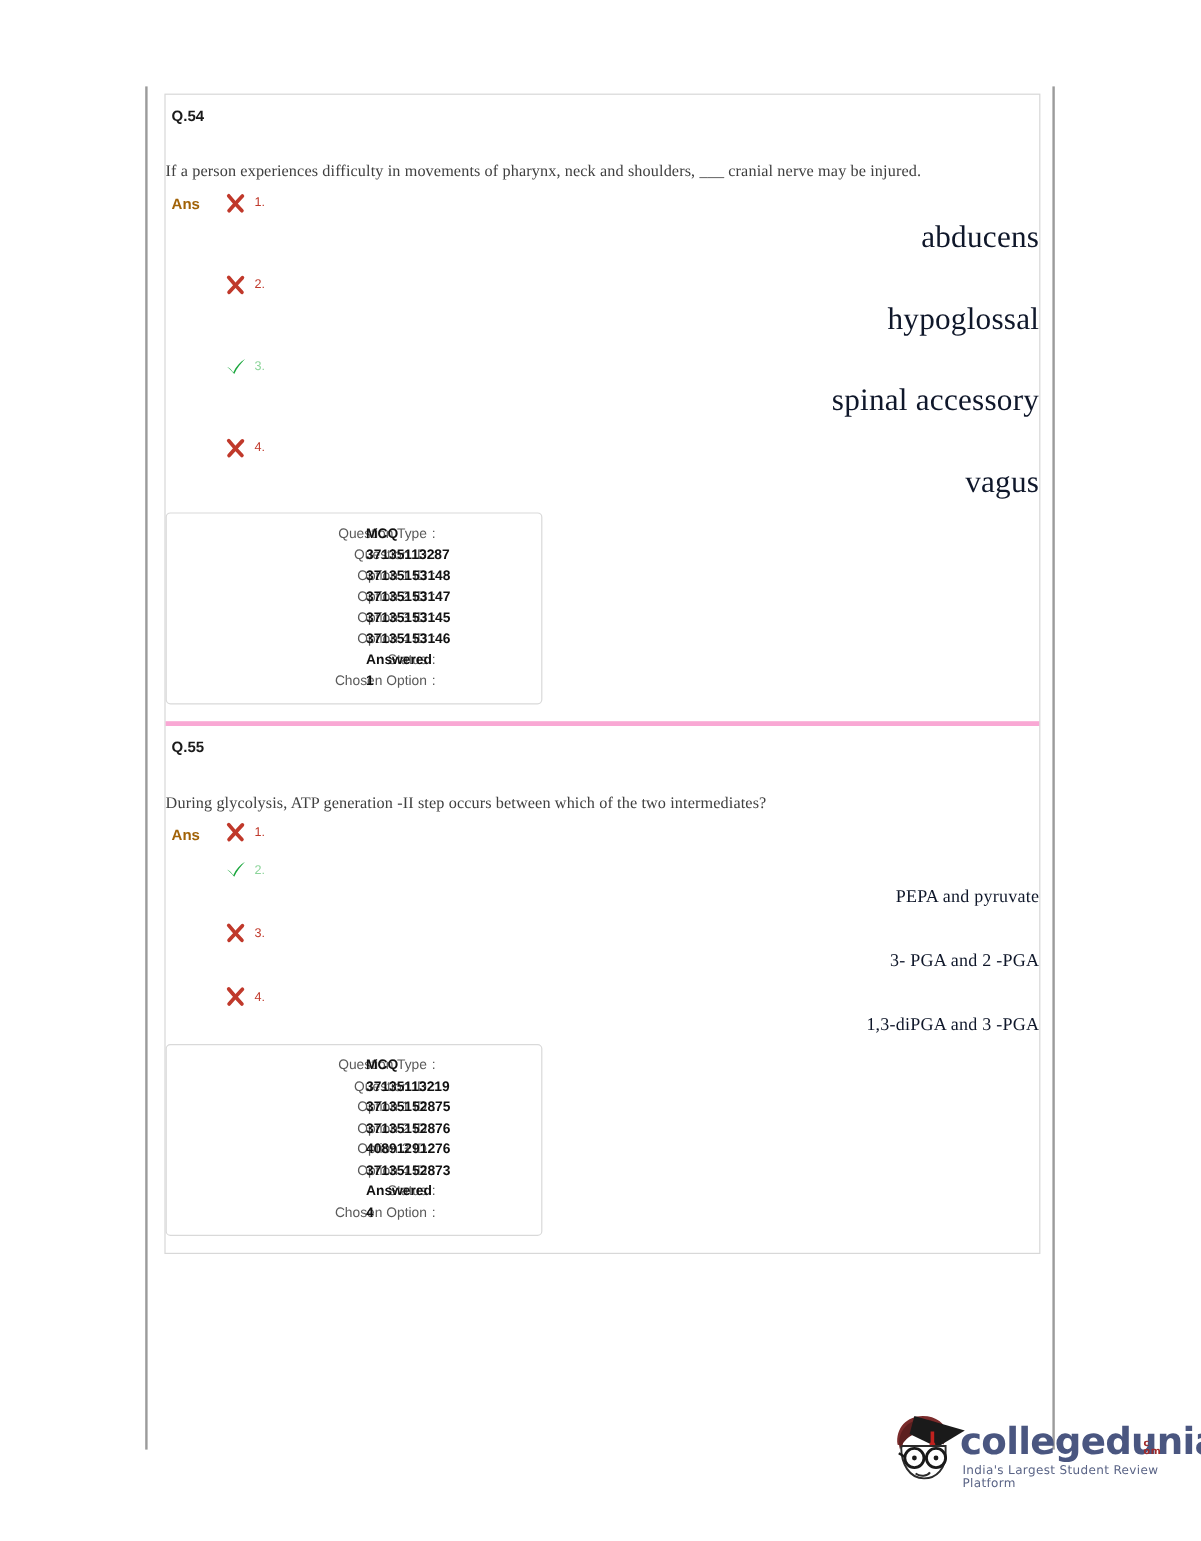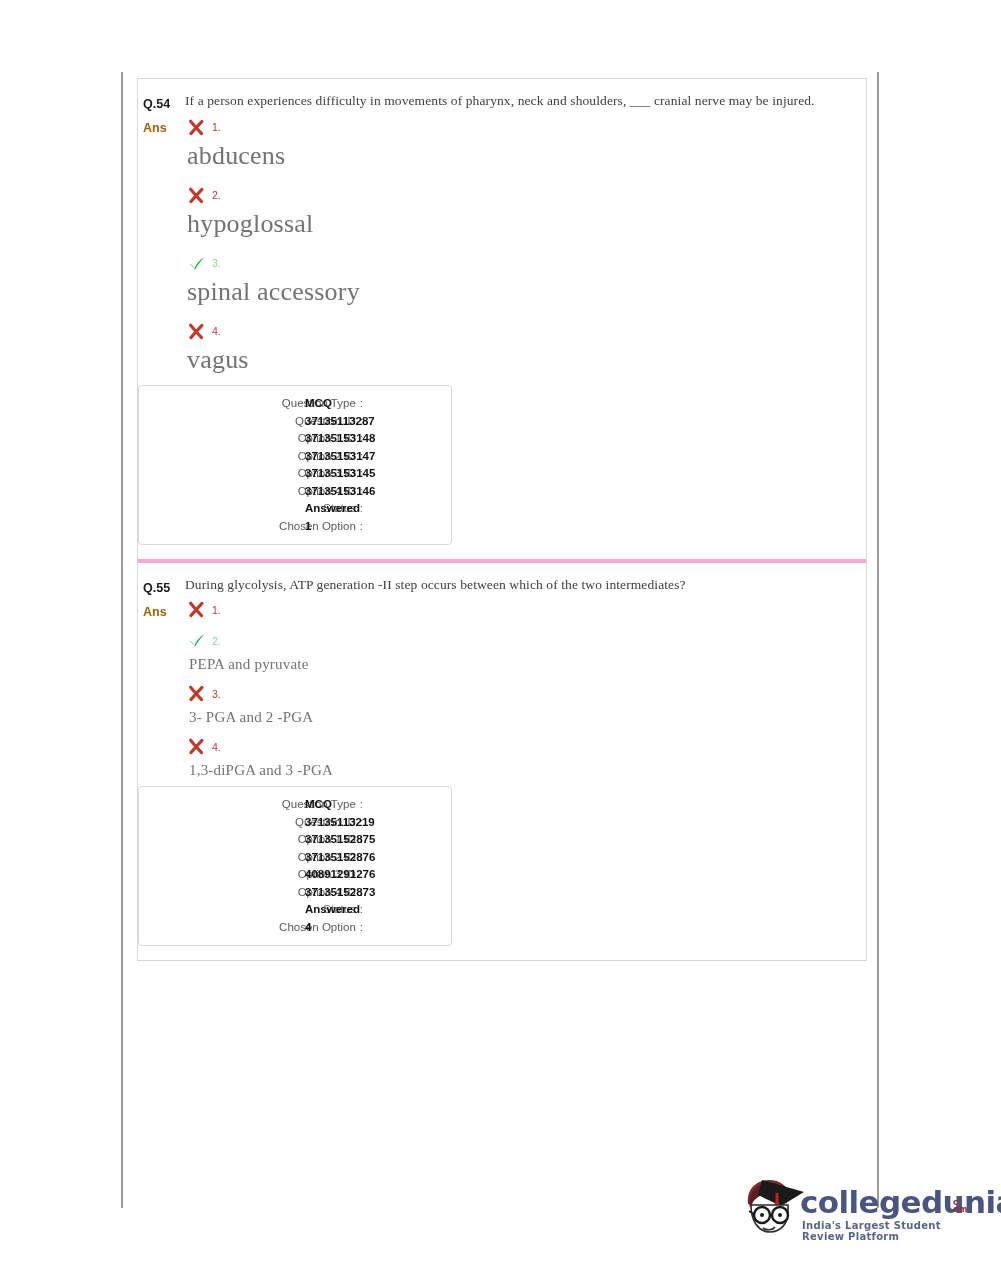--- a/index.html
+++ b/index.html
@@ -56,22 +56,23 @@
     box-sizing: border-box;
     padding: 0;
   }
   .question-block + .question-block {
     border-top: 4px solid #f9a8d4;
   }
 
   
   .q-head {
     display: flex;
-    align-items: flex-end;
+    align-items: flex-start;
     padding: 9px 0 0 0;
+    flex-direction: column;
   }
   .q-number {
     width: 42px;
     flex: 0 0 42px;
     text-align: left;
     padding-left: 5px;
     font-family: "Liberation Sans", sans-serif;
     font-size: 12.5px;
     font-weight: bold;
     color: #1a1a1a;
@@ -125,22 +126,23 @@
   .mark svg { display: block; }
   .opt-num {
     font-family: "Liberation Sans", sans-serif;
     font-size: 10.5px;
     margin-left: 6px;
     color: #c0392b;
   }
   .opt-num.correct { color: #8cd49a; }
   .opt-text {
     font-family: "Liberation Serif", serif;
-    color: #737373;
+    color: #0f172a;
     padding-left: 2px;
+    text-align: right;
   }
 
   
   .size-large .opt-text {
     font-size: 26px;
     line-height: 34px;
     margin-top: -2px;
     margin-bottom: 8px;
     letter-spacing: 0.2px;
   }
@@ -225,21 +227,21 @@
     color: #a02a2a;
     line-height: 6.5px;
     letter-spacing: 0.5px;
   }
   #logo .tagline {
     position: absolute;
     left: 66px;
     top: 48px;
     font-family: "DejaVu Sans", sans-serif;
     font-size: 10px;
-    font-weight: bold;
+    font-weight: normal;
     color: #5a6486;
     letter-spacing: 0.3px;
   }
 </style>
 </head>
 <body>
 
 <div id="page-sheet">
 
   <div class="rule-left"></div>

